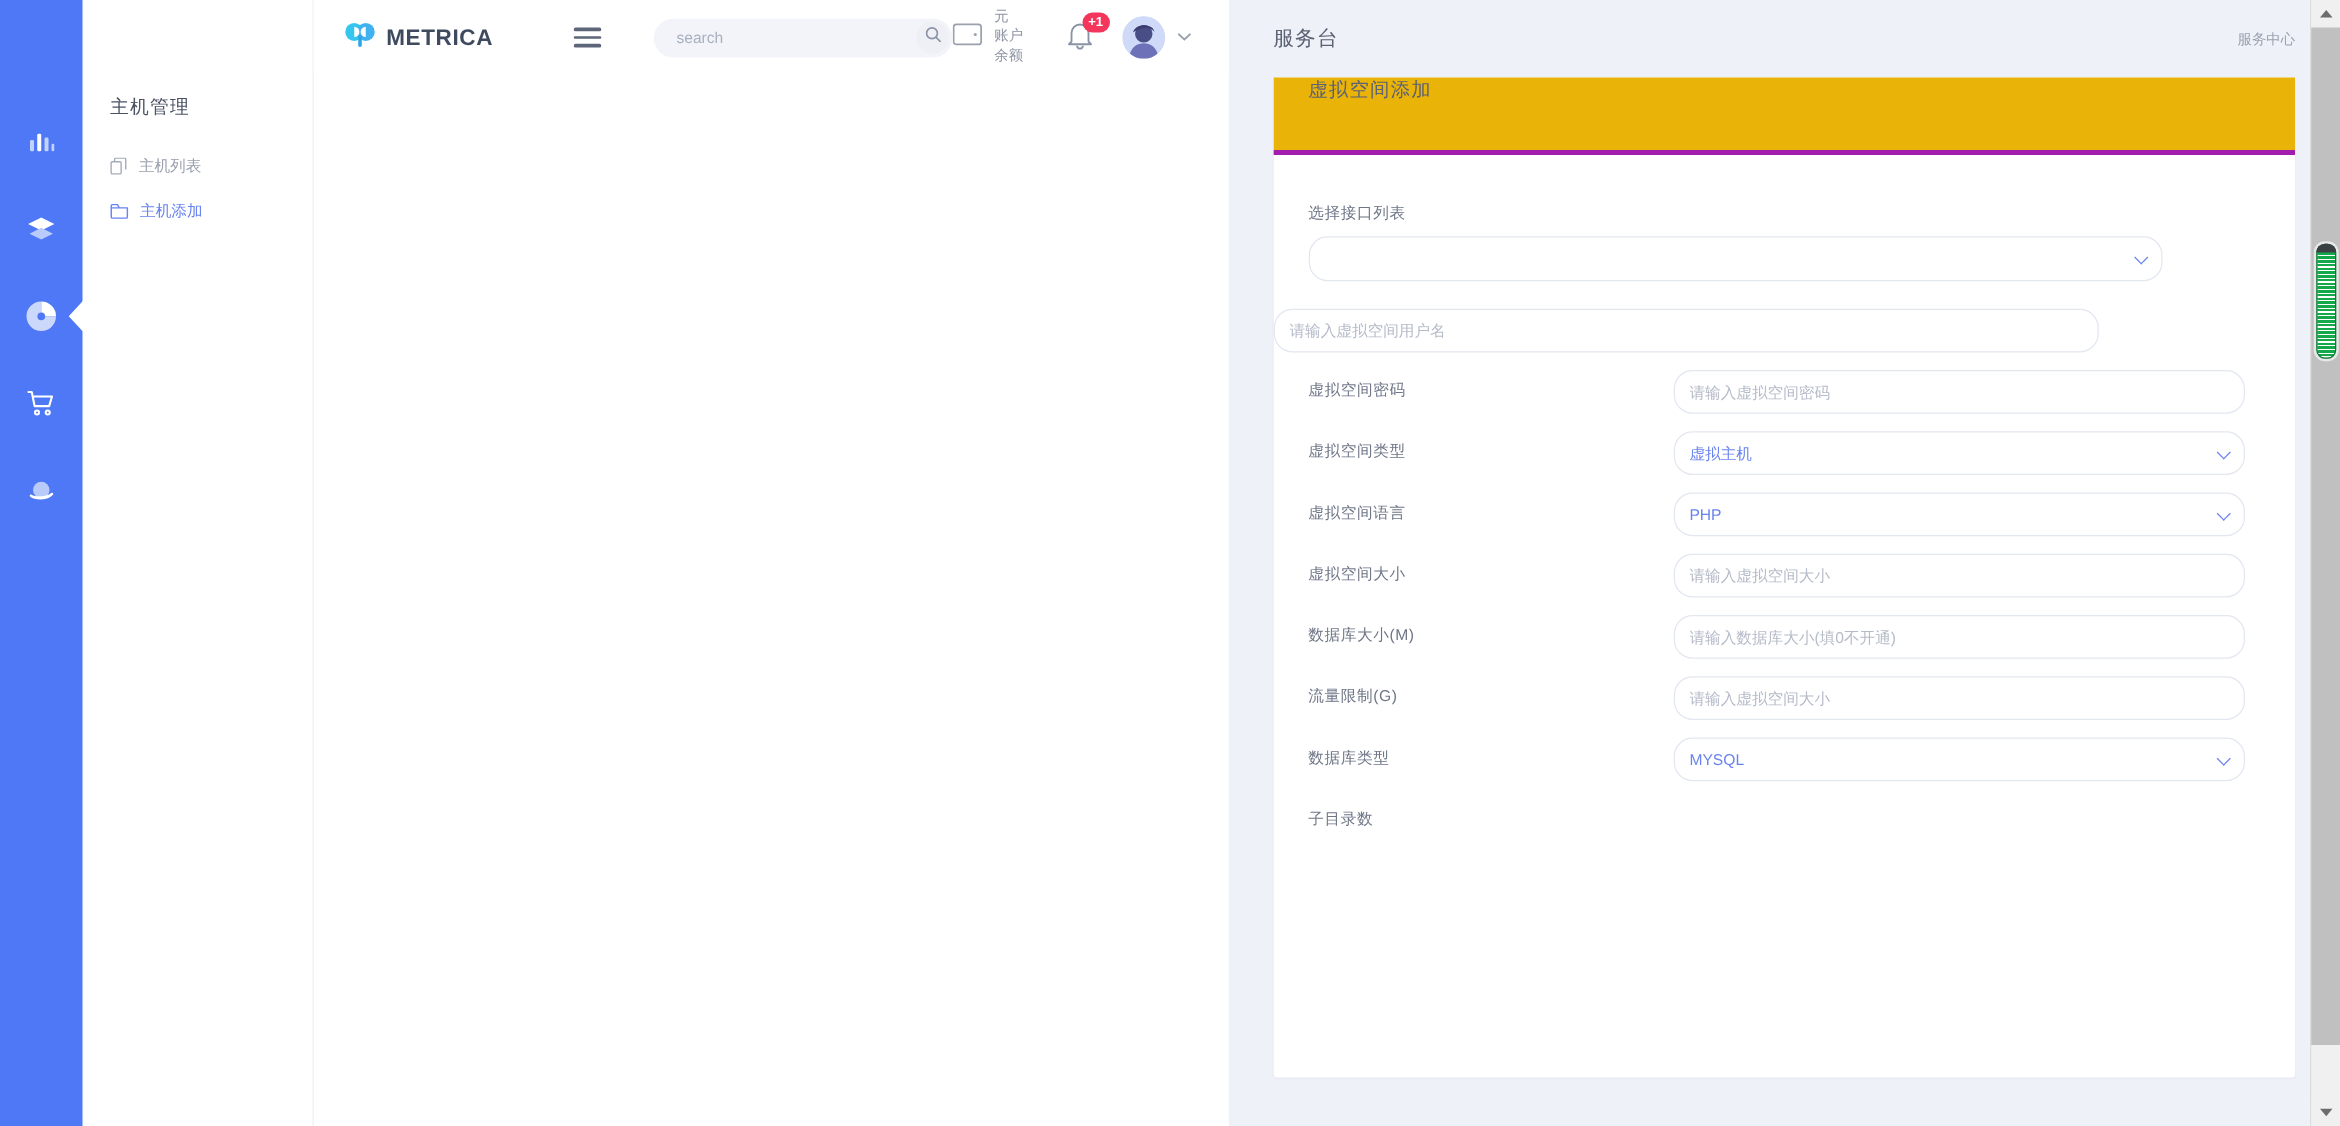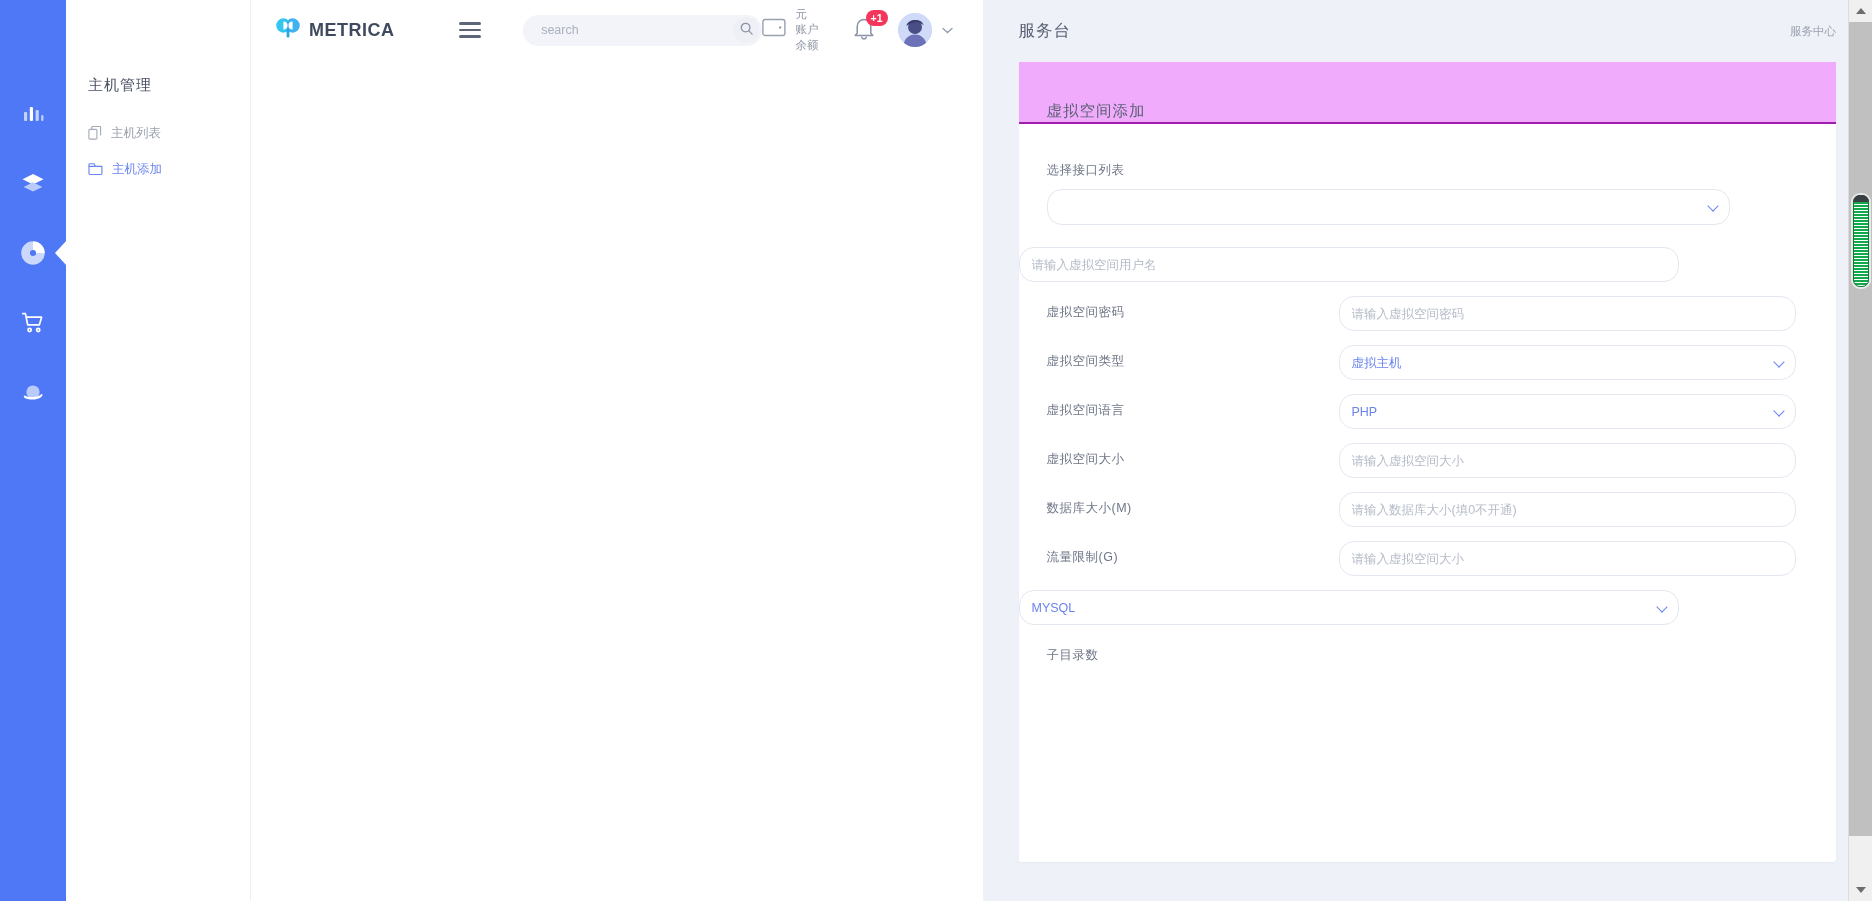--- a/index.html
+++ b/index.html
@@ -170,23 +170,23 @@
 
   .card {
     margin: 0 36px;
     background: #ffffff;
     border-radius: 3px;
     box-shadow: 0 1px 2px rgba(40,50,80,.04);
     min-height: 800px;
   }
   .card-head {
     height: 62px;
-    background: #f0abfc;
-    border-bottom: 2px solid #a21caf;
-    display: flex; align-items: flex-end;
+    background: #eab308;
+    border-bottom: 4px solid #a21caf;
+    display: flex; align-items: flex-start;
     padding-left: 28px;
   }
   .card-head-title { font-size: 15.5px; color: #5b6274; letter-spacing: 1px; }
 
   .form { padding: 30px 0 0 0; }
   .frow {
     display: flex; align-items: flex-start;
     padding: 0 0 0 0;
     margin-bottom: 14px;
   }
@@ -489,20 +489,21 @@
             </div>
             <div class="frow">
               <div class="flabel">数据库大小(M)</div>
               <div class="fctl"><input class="inp" type="text" placeholder="请输入数据库大小(填0不开通)" style=""></div>
             </div>
             <div class="frow">
               <div class="flabel">流量限制(G)</div>
               <div class="fctl"><input class="inp" type="text" placeholder="请输入虚拟空间大小" style=""></div>
             </div>
             <div class="frow">
+              <div class="flabel">数据库类型</div>
               <div class="fctl">
                 <div class="selwrap"><select class="sel"><option>MYSQL</option></select></div>
               </div>
             </div>
             <div class="frow">
               <div class="flabel">子目录数</div>
             </div>
           </div>
       </div>
 

